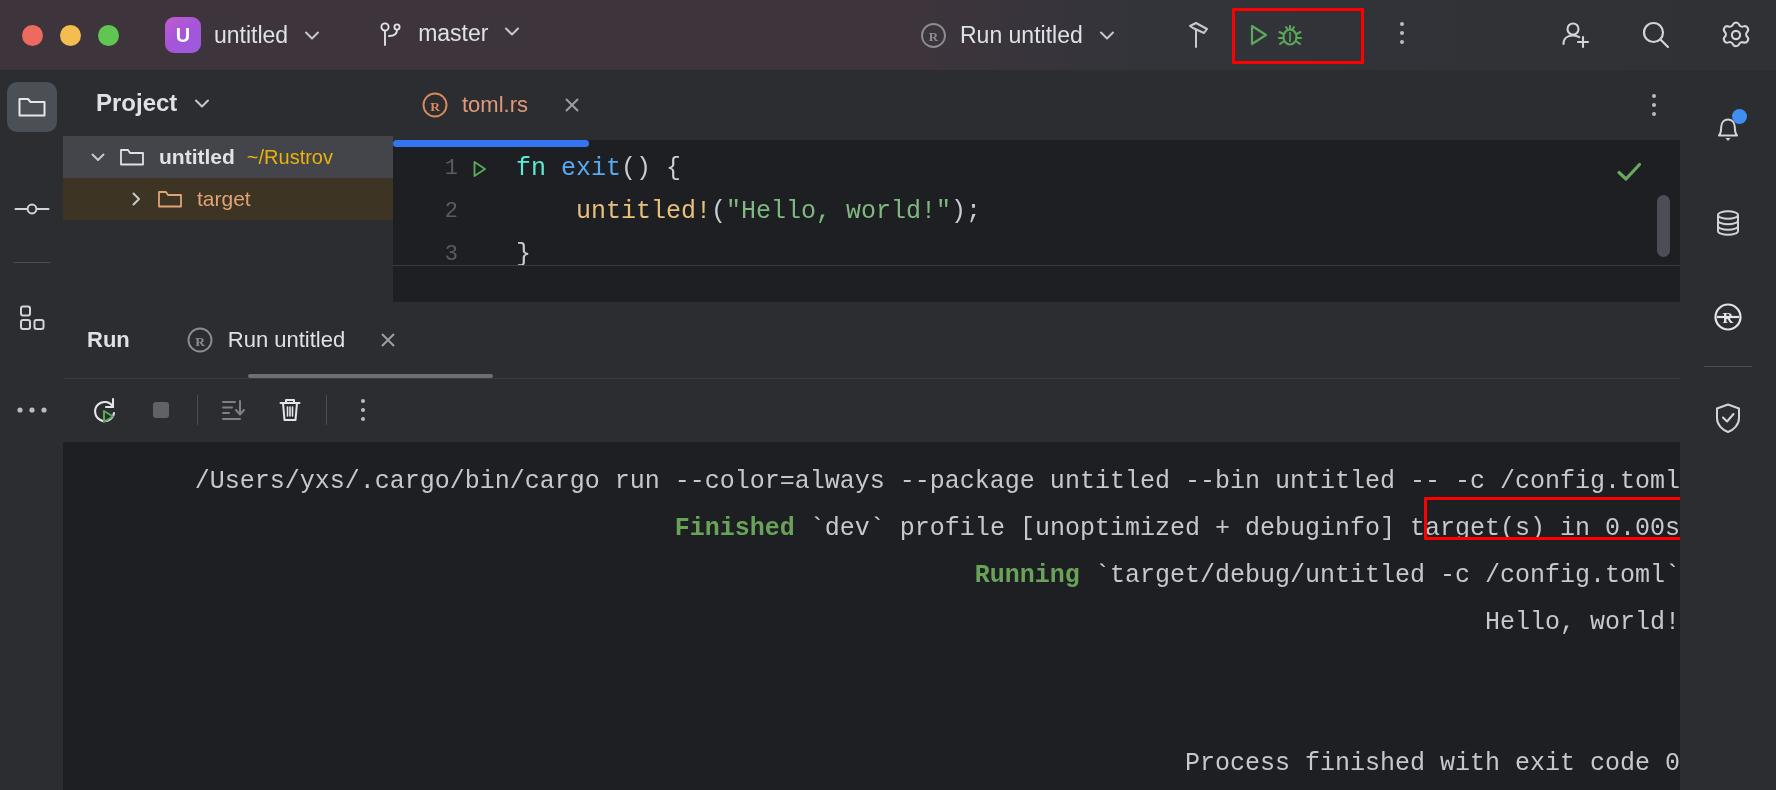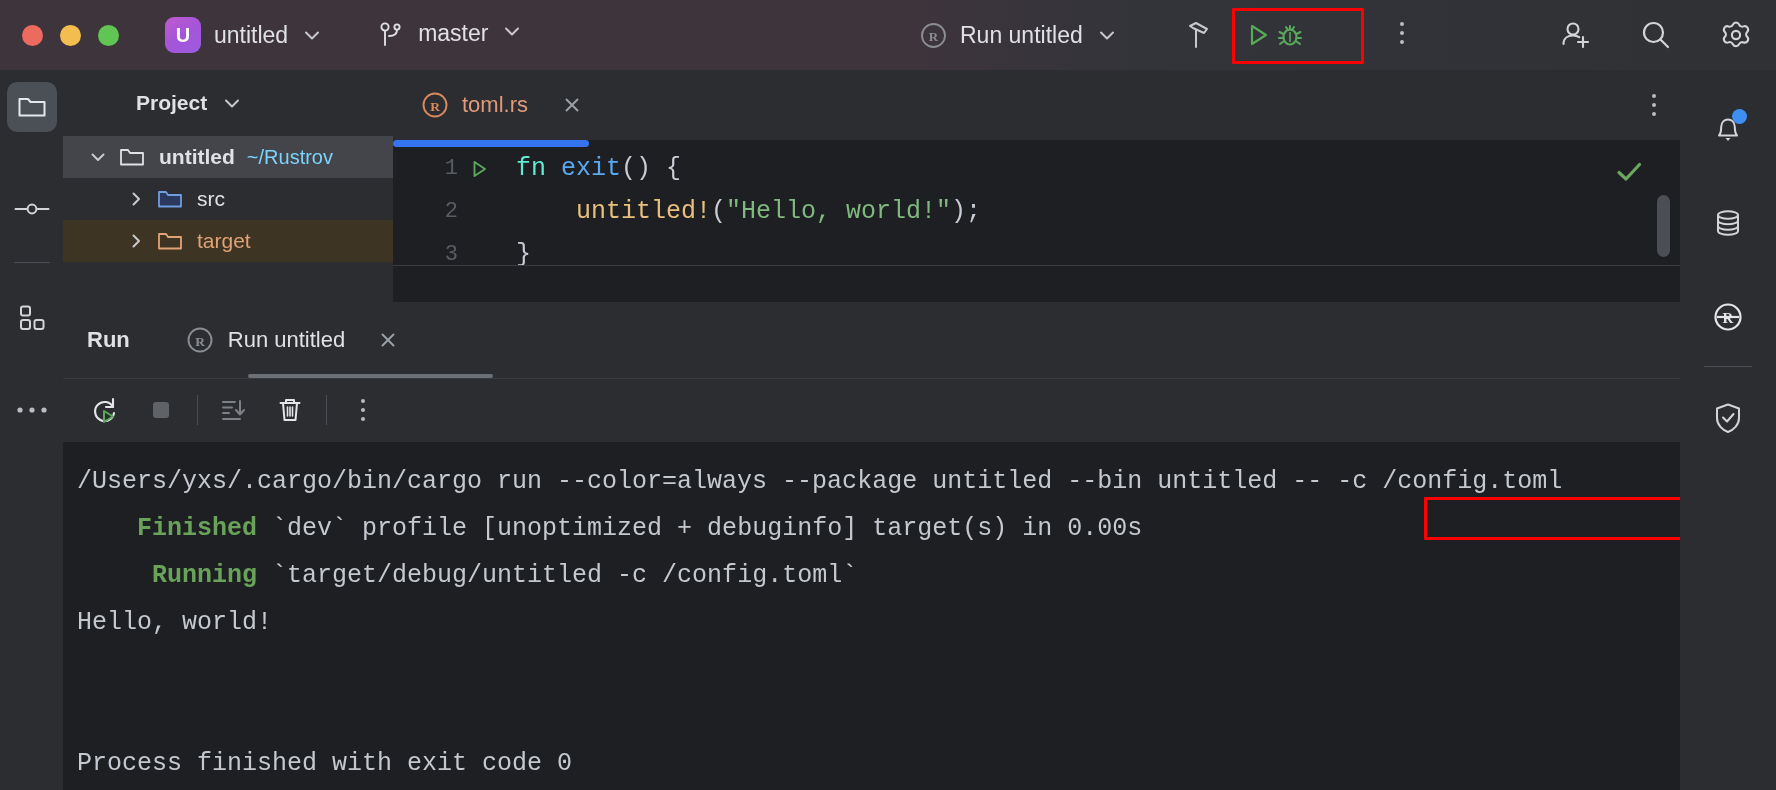--- a/index.html
+++ b/index.html
@@ -81,32 +81,32 @@
   .rail-sep{ width:36px; height:1px; background:#4a4d53; }
 
   
   .project{
     position:absolute; left:63px; top:70px; width:330px; height:232px;
     background:#2b2d30; overflow:hidden;
   }
   .project-head{
     height:66px; display:flex; align-items:center; gap:14px; padding-left:33px;
   }
-  .project-title{ color:#dfe1e5; font-size:21px; font-weight:700;margin-left:40px; }
+  .project-title{ color:#dfe1e5; font-size:24px; font-weight:700; }
   .tree-row{
     height:42px; display:flex; align-items:center; gap:0; padding-left:18px;
     white-space:nowrap;
   }
   .tree-row.sel{ background:#43454a; }
   .tree-row.target-row{ background:#3e3423; }
   .arrow{ width:34px; display:flex; align-items:center; justify-content:center; flex:0 0 34px; }
   .indent{ width:38px; flex:0 0 38px; }
   .fname{ font-size:21px; }
   .fname.b{ font-weight:700; color:#dfe1e5; }
-  .fpath{ font-size:20px; color:#7dd3fc; margin-left:12px; }
+  .fpath{ font-size:20px; color:#eab308; margin-left:12px; }
   .fname.target{ color:#e0a375; }
   .fname.gitig{ color:#d98e8e; }
   .ficon{ width:34px; flex:0 0 34px; display:flex; align-items:center; justify-content:center; margin-right:10px; }
 
   
   .editor{
     position:absolute; left:393px; top:70px; width:1287px; height:232px;
     background:#1e1f22;
   }
   .tabstrip{ height:70px; display:flex; align-items:center; padding-left:28px; background:#2b2d30; }
@@ -138,20 +138,21 @@
   .ed-scroll{
     position:absolute; right:10px; top:125px; width:13px; height:62px;
     background:#4b4e54; border-radius:7px;
   }
   .editor-hr{ position:absolute; left:0; bottom:36px; width:1287px; height:1px; background:#393b40; }
 
   
   .runwin{
     position:absolute; left:63px; top:302px; width:1617px; height:360px;
     background:#2b2d30;
+    text-align:right;
   }
   .runwin-header{
     height:76px; display:flex; align-items:center; padding-left:24px; position:relative;
   }
   .rw-title{ color:#dfe1e5; font-size:22px; font-weight:700; }
   .rw-tab{ display:flex; align-items:center; gap:14px; margin-left:56px; }
   .rw-tab-label{ color:#dfe1e5; font-size:22px; }
   .rw-underline{
     position:absolute; left:185px; bottom:0; width:245px; height:4px;
     background:#6b6f76; border-radius:3px;
@@ -345,34 +346,20 @@
       </span>
       <span class="ficon">
         <svg width="26" height="22" viewBox="0 0 26 22">
           <path d="M2 4 L9 4 L11 7 L24 7 L24 18.5 L2 18.5 Z" fill="none" stroke="#dfe1e5" stroke-width="1.8" stroke-linejoin="round"></path>
         </svg>
       </span>
       <span class="fname b">untitled</span>
       <span class="fpath">~/Rustrov</span>
     </div>
 
-    <div class="tree-row">
-      <span class="indent"></span>
-      <span class="arrow">
-        <svg width="20" height="20" viewBox="0 0 20 20">
-            <path d="M7.5 4.5 L13 10 L7.5 15.5" fill="none" stroke="#c7c9ce" stroke-width="2" stroke-linecap="round" stroke-linejoin="round"></path>
-          </svg>
-      </span>
-      <span class="ficon">
-        <svg width="26" height="22" viewBox="0 0 26 22">
-          <path d="M2 4 L9 4 L11 7 L24 7 L24 18.5 L2 18.5 Z" fill="#2b3a5c" stroke="#6f9de0" stroke-width="1.8" stroke-linejoin="round"></path>
-        </svg>
-      </span>
-      <span class="fname" style="color:#dfe1e5;">src</span>
-    </div>
 
     <div class="tree-row target-row">
       <span class="indent"></span>
       <span class="arrow">
         <svg width="20" height="20" viewBox="0 0 20 20">
             <path d="M7.5 4.5 L13 10 L7.5 15.5" fill="none" stroke="#c7c9ce" stroke-width="2" stroke-linecap="round" stroke-linejoin="round"></path>
           </svg>
       </span>
       <span class="ficon">
         <svg width="26" height="22" viewBox="0 0 26 22">

